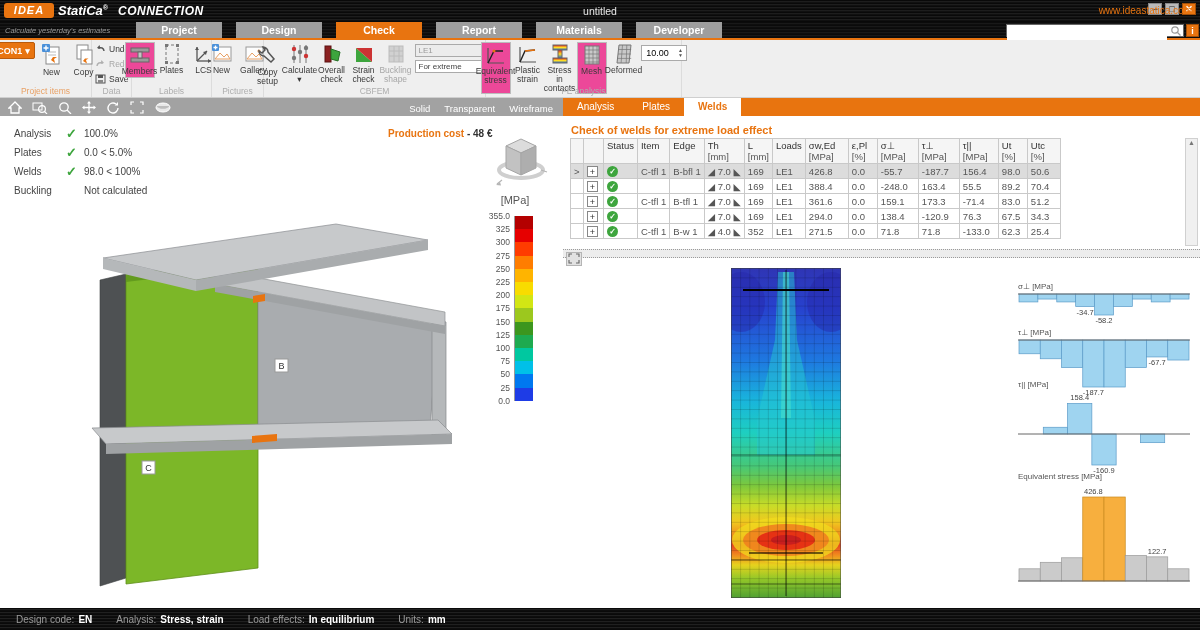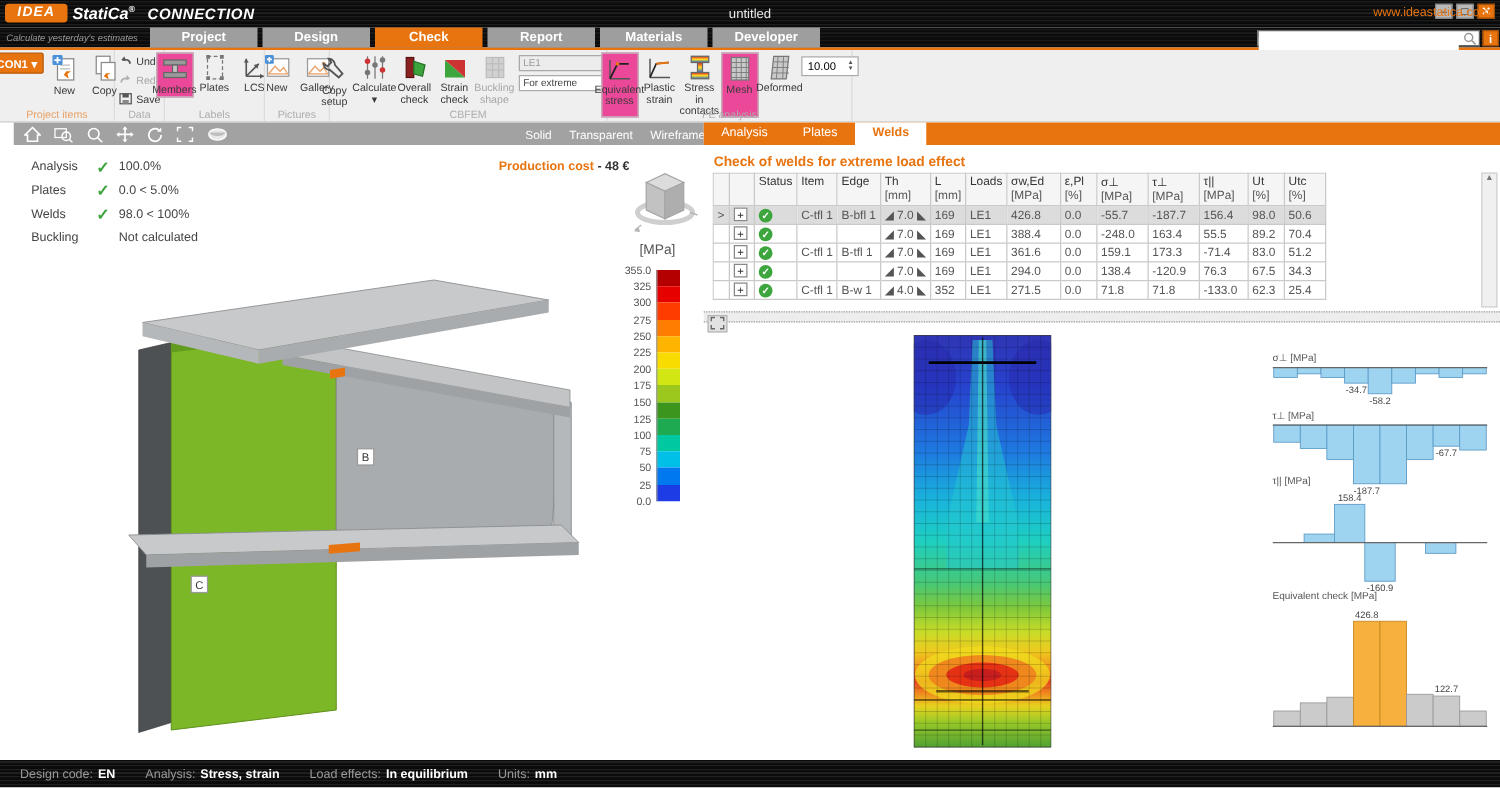--- a/index.html
+++ b/index.html
@@ -17,21 +17,21 @@
 #doc-title{position:absolute;left:0;right:0;top:5px;text-align:center;font-size:10.5px;color:#e8e8e8}
 #win-controls{position:absolute;right:4px;top:3px;display:flex;gap:3px}
 .winbtn{width:14px;height:12px;background:#b9b9b9;border:1px solid #888;font-size:9px;line-height:10px;text-align:center;color:#222}
 .winbtn.close{background:#E87410;color:#fff;border-color:#a14e08;font-weight:bold}
 
 
 #tabrow{position:absolute;left:0;top:22px;width:1200px;height:18px;
  background:repeating-linear-gradient(180deg,#0b0b0b 0 1px,#191919 1px 2px,#0e0e0e 2px 3px);
  border-bottom:2px solid #E87410}
 #tagline{position:absolute;left:5px;top:4px;font-size:7.5px;font-style:italic;color:#9a9a9a}
-#ribbon-tabs{position:absolute;left:120px;bottom:0;display:flex;gap:4px}
+#ribbon-tabs{position:absolute;left:136px;bottom:0;display:flex;gap:14px}
 .rtab{width:86px;height:16px;background:#9e9e9e;color:#fff;font-size:10.5px;font-weight:bold;text-align:center;line-height:16px}
 .rtab.active{background:#E87410}
 #search-wrap{position:absolute;right:16px;top:2px;width:178px;height:13px;background:#fff;border:1px solid #666}
 #search-input{width:160px;height:11px;border:none;outline:none;font-size:9px;padding:0 2px}
 #search-icon{position:absolute;right:1px;top:0}
 #info-btn{position:absolute;right:1px;top:2px;width:13px;height:13px;background:#E87410;color:#fff;font-weight:bold;font-size:9px;text-align:center;line-height:13px;border:1px solid #a14e08}
 
 
 #ribbon{position:absolute;left:0;top:40px;width:1200px;height:58px;background:#efefef;border-bottom:1px solid #cfcfcf}
 .rgroup{position:absolute;top:0;height:57px;border-right:1px solid #dcdcdc}
@@ -45,21 +45,21 @@
 .smallrow{display:flex;align-items:center;gap:3px;font-size:8.5px;color:#3a3a3a;height:13px}
 .smallrow.dis{color:#a7a7a7}
 .combo{width:82px;height:13px;border:1px solid #aaa;background:#fff;font-size:8px;color:#444;display:flex;align-items:center;justify-content:space-between;padding:0 3px}
 .combo.dis{background:#ececec;color:#9a9a9a}
 #con1-btn{width:42px;height:17px;background:#E87410;color:#fff;font-size:9px;font-weight:bold;display:flex;align-items:center;justify-content:center;gap:3px;border:1px solid #b85a0c;border-radius:2px}
 #spinner{width:46px;height:16px;border:1px solid #aaa;background:#fff;font-size:9px;display:flex;align-items:center}
 #spinner .val{flex:1;text-align:center;padding-right:2px}
 #spinner .arrows{width:10px;display:flex;flex-direction:column;font-size:5px;line-height:5px;color:#555;text-align:center}
 
 
-#leftpane{position:absolute;left:11px;top:98px;width:569px;height:510px;background:#fff;border-right:2px solid #b0b0b0}
+#leftpane{position:absolute;left:0;top:98px;width:569px;height:510px;background:#fff;border-right:2px solid #b0b0b0}
 #vtoolbar{position:absolute;left:0;top:0;width:100%;height:18px;background:#a2a2a2;display:flex;align-items:center;gap:10px;padding-left:8px}
 #vtoolbar .sp{flex:1}
 .vmode{font-size:9.5px;color:#fff;margin-right:14px}
 #summary{position:absolute;left:14px;top:26px;font-size:10px;color:#444}
 .sumrow{display:flex;height:19px;align-items:center}
 .sumrow .lb{width:52px}
 .sumrow .ck{width:18px;color:#3DA53D;font-weight:bold;font-size:13px}
 #prodcost{position:absolute;left:388px;top:30px;font-size:10px}
 #prodcost .pl{color:#E87410;font-weight:bold}
 #prodcost .pv{color:#333;font-weight:bold}
@@ -762,21 +762,21 @@
           </svg></div>
         <div class="chart" style="top: 282px;"><div class="ct">τ|| [MPa]</div><svg width="172" height="86">
             <rect x="25.285714285714285" y="36.2566811684276" width="24.285714285714285" height="6.743318831572405" fill="#9FD4F0" stroke="#5B9BC8" stroke-width="0.7"></rect>
             <rect x="49.57142857142857" y="12.481665630826601" width="24.285714285714285" height="30.5183343691734" fill="#9FD4F0" stroke="#5B9BC8" stroke-width="0.7"></rect>
             <rect x="73.85714285714286" y="43" width="24.285714285714285" height="31" fill="#9FD4F0" stroke="#5B9BC8" stroke-width="0.7"></rect>
             <rect x="122.42857142857142" y="43" width="24.285714285714285" height="8.669981354878805" fill="#9FD4F0" stroke="#5B9BC8" stroke-width="0.7"></rect>
             <line x1="0" x2="172" y1="43" y2="43" stroke="#666" stroke-width="1"></line>
             <text x="61.71428571428571" y="9.481665630826601" text-anchor="middle" font-size="7.5" fill="#444" font-family="Liberation Sans, sans-serif">158.4</text>
             <text x="86" y="82" text-anchor="middle" font-size="7.5" fill="#444" font-family="Liberation Sans, sans-serif">-160.9</text>
           </svg></div>
-        <div class="chart" style="top: 374px;"><div class="ct">Equivalent check [MPa]</div><svg width="172" height="100">
+        <div class="chart" style="top: 374px;"><div class="ct">Equivalent stress [MPa]</div><svg width="172" height="100">
             <rect x="1" y="85.79756326148079" width="21.25" height="12.202436738519213" fill="#CBCBCB" stroke="#9a9a9a" stroke-width="0.7"></rect>
             <rect x="22.25" y="79.30271790065605" width="21.25" height="18.697282099343955" fill="#CBCBCB" stroke="#9a9a9a" stroke-width="0.7"></rect>
             <rect x="43.5" y="74.77600749765699" width="21.25" height="23.223992502343016" fill="#CBCBCB" stroke="#9a9a9a" stroke-width="0.7"></rect>
             <rect x="64.75" y="14" width="21.25" height="84" fill="#F7AF3E" stroke="#c88a20" stroke-width="0.7"></rect>
             <rect x="86" y="14" width="21.25" height="84" fill="#F7AF3E" stroke="#c88a20" stroke-width="0.7"></rect>
             <rect x="107.25" y="72.41424554826617" width="21.25" height="25.58575445173383" fill="#CBCBCB" stroke="#9a9a9a" stroke-width="0.7"></rect>
             <rect x="128.5" y="73.85098406747892" width="21.25" height="24.149015932521085" fill="#CBCBCB" stroke="#9a9a9a" stroke-width="0.7"></rect>
             <rect x="149.75" y="85.79756326148079" width="21.25" height="12.202436738519213" fill="#CBCBCB" stroke="#9a9a9a" stroke-width="0.7"></rect>
             <line x1="0" x2="172" y1="98" y2="98" stroke="#666" stroke-width="1"></line>
             <text x="75.375" y="11" text-anchor="middle" font-size="7.5" fill="#444" font-family="Liberation Sans, sans-serif">426.8</text>

